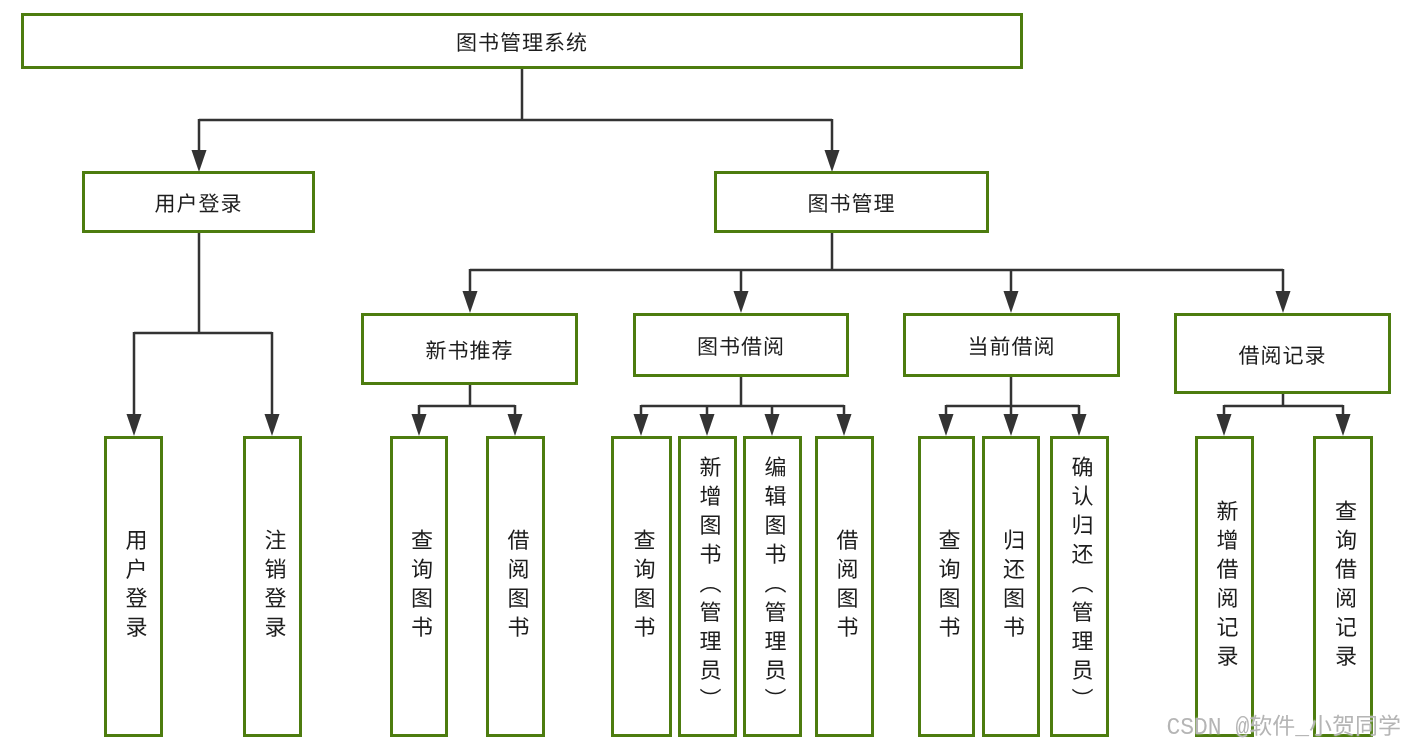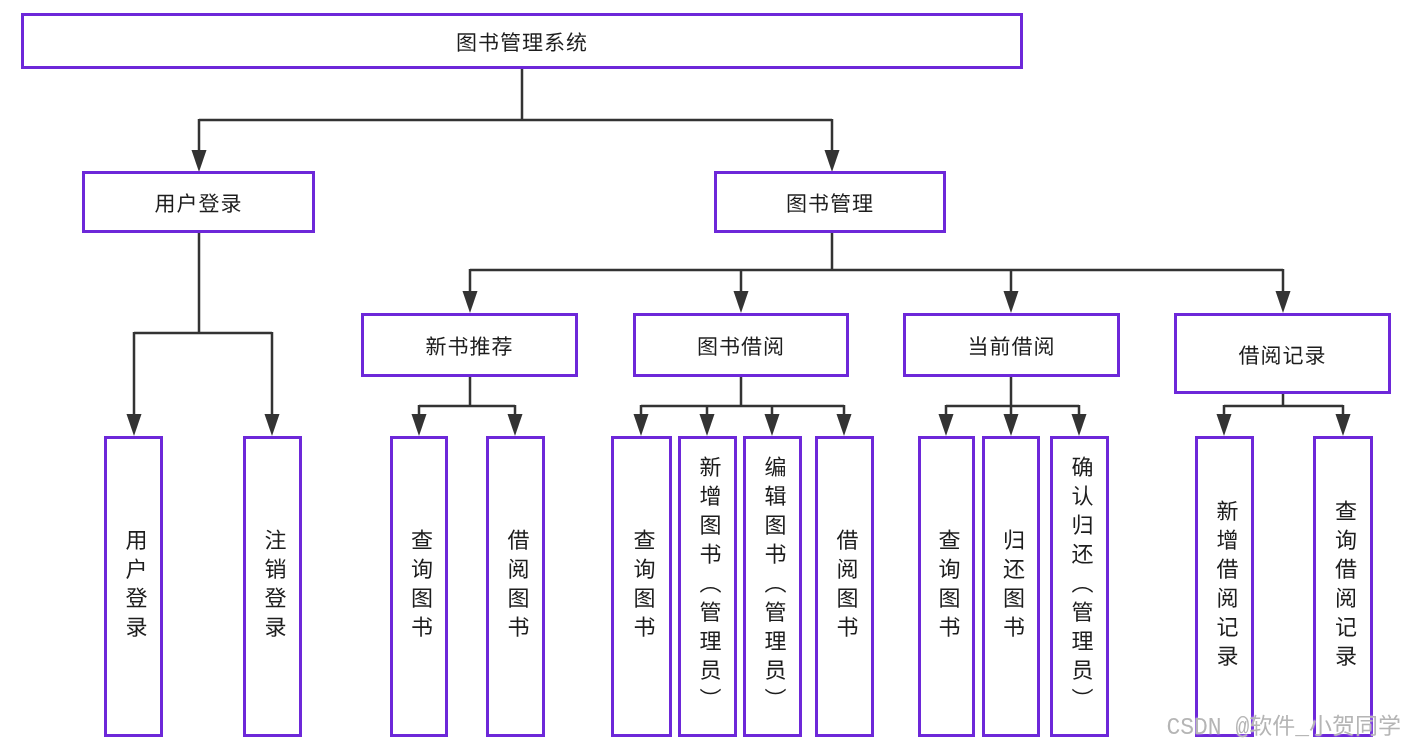--- a/index.html
+++ b/index.html
@@ -7,21 +7,21 @@
     position:relative;
     width:1405px;height:747px;
     background:#fff;
     font-family:"Liberation Sans","DejaVu Sans",sans-serif;
     overflow:hidden;
   }
   #connector-layer{position:absolute;left:0;top:0;z-index:1;}
   .box{
     position:absolute;
     background:#fff;
-    border:3px solid #6d28d9;
+    border:3px solid #4d7c0f;
     box-sizing:border-box;
     display:flex;align-items:center;justify-content:center;
     z-index:2;
   }
   .hlabel{
     font-size:21px;color:#1d1d1d;letter-spacing:1px;
     white-space:nowrap;
   }
   .vlabel{
     writing-mode:vertical-rl;
@@ -84,25 +84,25 @@
     </g>
   </svg>
 
   <div class="box" style="left:21px;top:13px;width:1002px;height:56px">
     <span class="hlabel">图书管理系统</span>
   </div>
 
   <div class="box" style="left:82px;top:171px;width:233px;height:62px">
     <span class="hlabel">用户登录</span>
   </div>
-  <div class="box" style="left:714px;top:171px;width:232px;height:62px">
+  <div class="box" style="left:714px;top:171px;width:275px;height:62px">
     <span class="hlabel">图书管理</span>
   </div>
 
-  <div class="box" style="left:361px;top:313px;width:217px;height:64px">
+  <div class="box" style="left:361px;top:313px;width:217px;height:72px">
     <span class="hlabel">新书推荐</span>
   </div>
   <div class="box" style="left:903px;top:313px;width:217px;height:64px">
     <span class="hlabel">当前借阅</span>
   </div>
   <div class="box" style="left:633px;top:313px;width:216px;height:64px">
     <span class="hlabel">图书借阅</span>
   </div>
   <div class="box" style="left:1174px;top:313px;width:217px;height:81px">
     <span class="hlabel">借阅记录</span>

